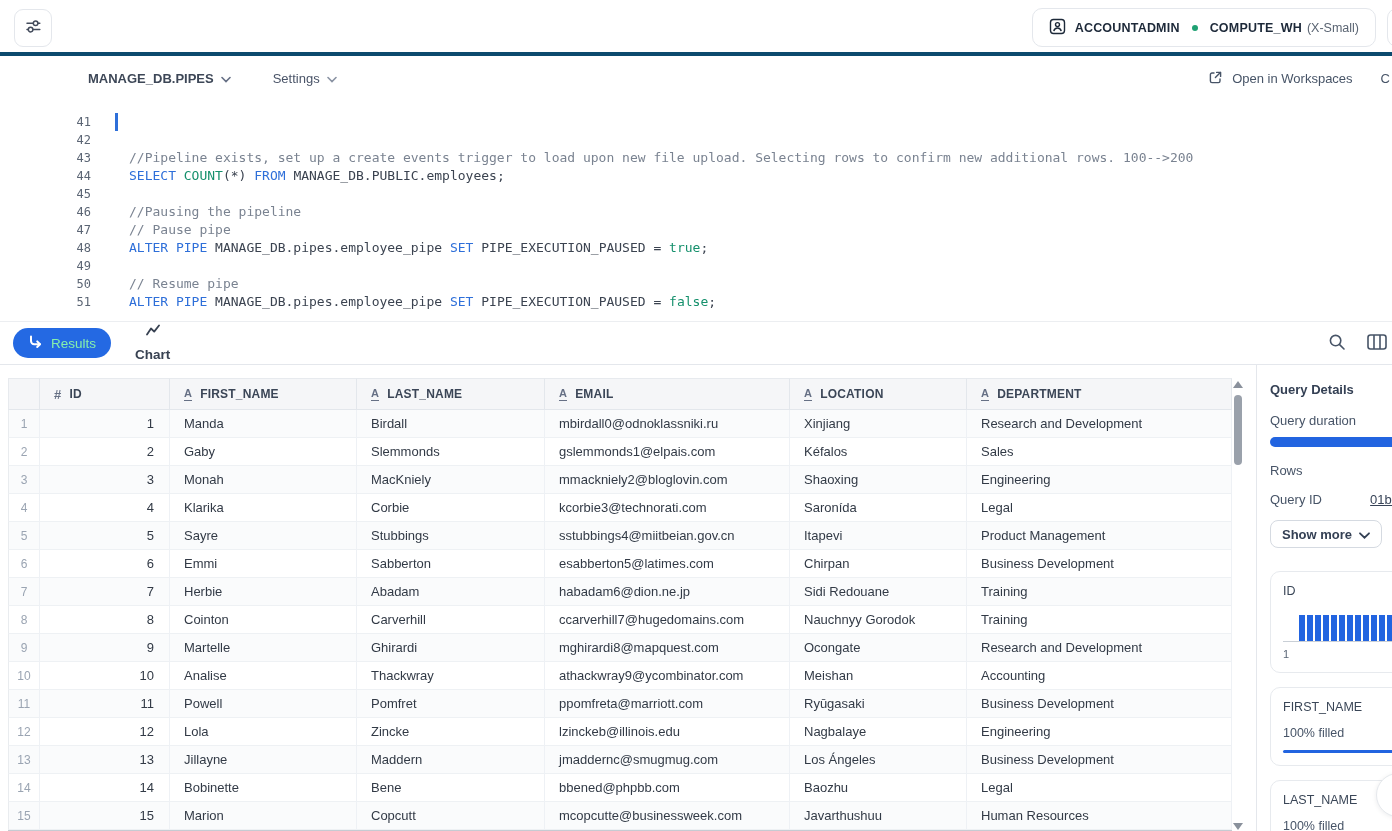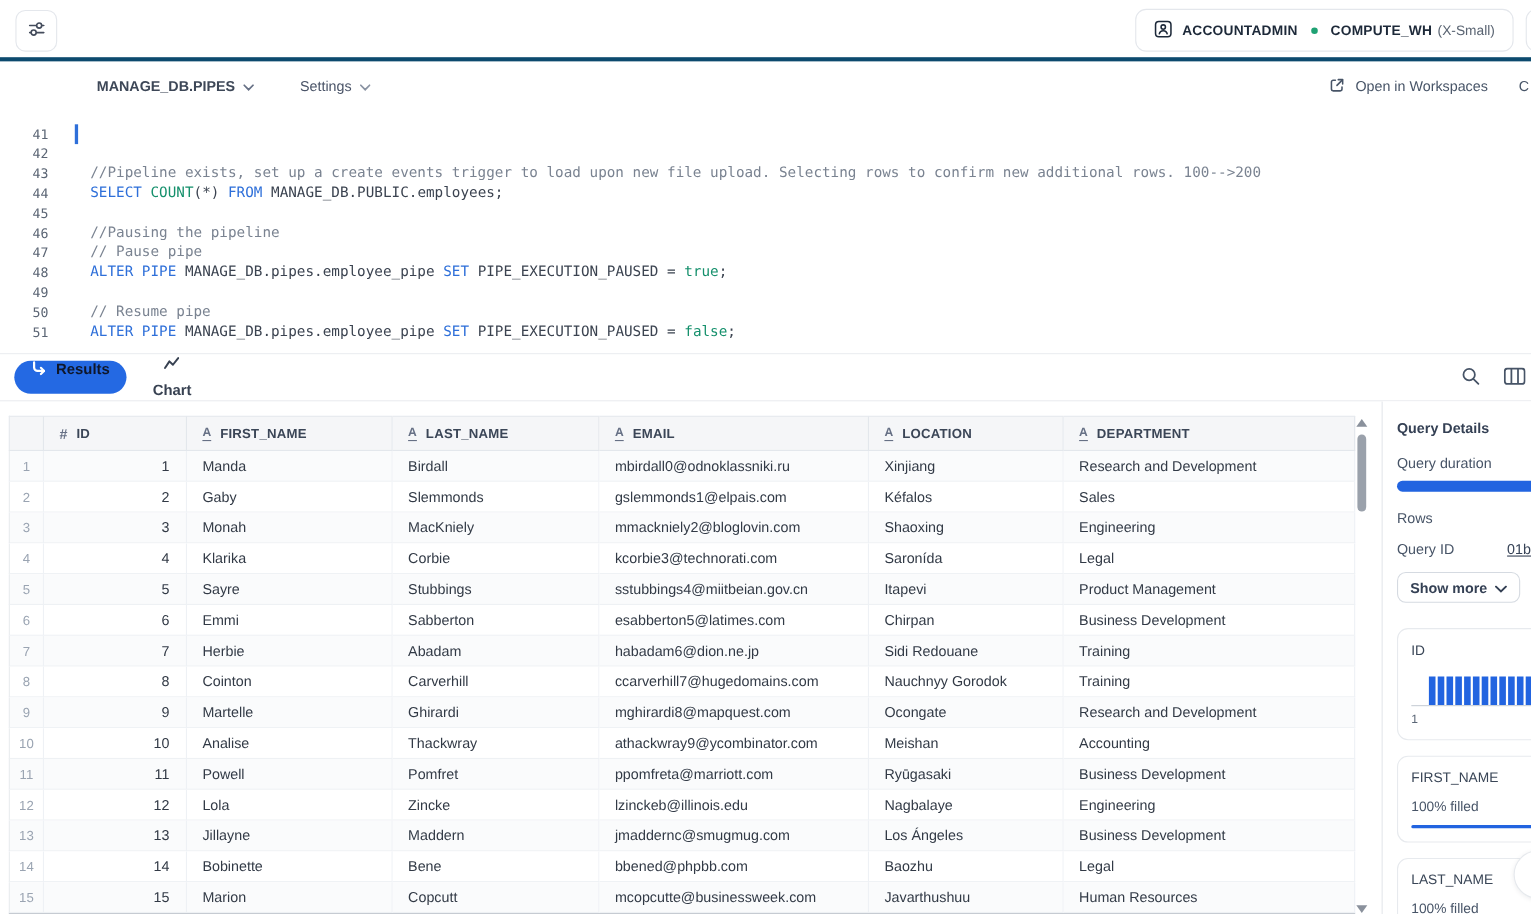--- a/index.html
+++ b/index.html
@@ -35,38 +35,38 @@
   .tab { display:flex; gap:7px; background:none; border:none; cursor:pointer;
          font-family:"Liberation Sans", sans-serif; font-size:13px; color:#3d4757; font-weight:bold; }
   .tab.secondary { margin-left:42px; font-weight:normal; color:#4a5468; }
   .header-right { position:absolute; right:0; top:0; height:100%; display:flex; align-items:center; gap:28px; padding-right:2px;justify-content:center; }
   .ws-link { display:flex; align-items:center; gap:9px; font-size:13px; color:#475467; cursor:pointer; background:none; border:none;
              font-family:"Liberation Sans", sans-serif; }
   .cutoff-text { font-size:13px; color:#475467; }
 
   
   .editor { height:220px; padding:12px 0 10px 0; background:#fff; cursor:text;
-            font-family:"DejaVu Sans Mono", monospace; font-size:13px; }
+            font-family:"DejaVu Sans Mono", monospace; font-size:13px;margin-left:47px; }
   .code-line { display:flex; height:18px; line-height:18px; white-space:pre; }
   .gutter-num { width:44px; text-align:right; color:#5b6574; font-size:12px; flex:none; }
   .stmt-marker { width:3px; margin-left:24px; margin-right:11px; flex:none; }
   .stmt-marker.active { background:#2e6fd9; }
   .code-text { color:#3b4350; }
   .tok-kw { color:#2e6fd9; }
   .tok-fn { color:#15906c; }
   .tok-lit { color:#15906c; }
   .tok-cm { color:#7a8391; }
   .tok-pl { color:#3b4350; }
 
   
   .results-bar { position:relative; height:44px; border-top:1px solid #eceef1; border-bottom:1px solid #e4e7ec;
                  display:flex; align-items:center; padding:0 13px; background:#fff; }
-  .results-pill { display:flex; align-items:flex-start; gap:8px; height:30px; padding:0 15px;
-                  background:#2469e3; color:#0f172a; border:none; border-radius:16px; cursor:pointer;
-                  font-family:"Liberation Sans", sans-serif; font-size:13.5px; font-weight:bold; }
+  .results-pill { display:flex; align-items:center; gap:8px; height:30px; padding:0 15px;
+                  background:#2469e3; color:#86efac; border:none; border-radius:16px; cursor:pointer;
+                  font-family:"Liberation Sans", sans-serif; font-size:13.5px; font-weight:normal; }
   .chart-tab { display:flex; align-items:center; gap:8px; margin-left:24px; background:none; border:none; cursor:pointer;
                font-family:"Liberation Sans", sans-serif; font-size:13.5px; font-weight:bold; color:#384252;flex-direction:column; }
   .bar-right { margin-left:auto; display:flex; align-items:center; gap:21px; margin-right:-8px; }
   .bar-right .ibtn { background:none; border:none; cursor:pointer; display:flex; align-items:center; }
 
   
   .results-area { position:relative; height:466px; background:#fff; }
   .table-wrap { position:absolute; left:8px; top:13px; width:1224px; }
   table { border-collapse:separate; border-spacing:0; table-layout:fixed; width:1224px;
           font-size:13px; color:#323a46; }

